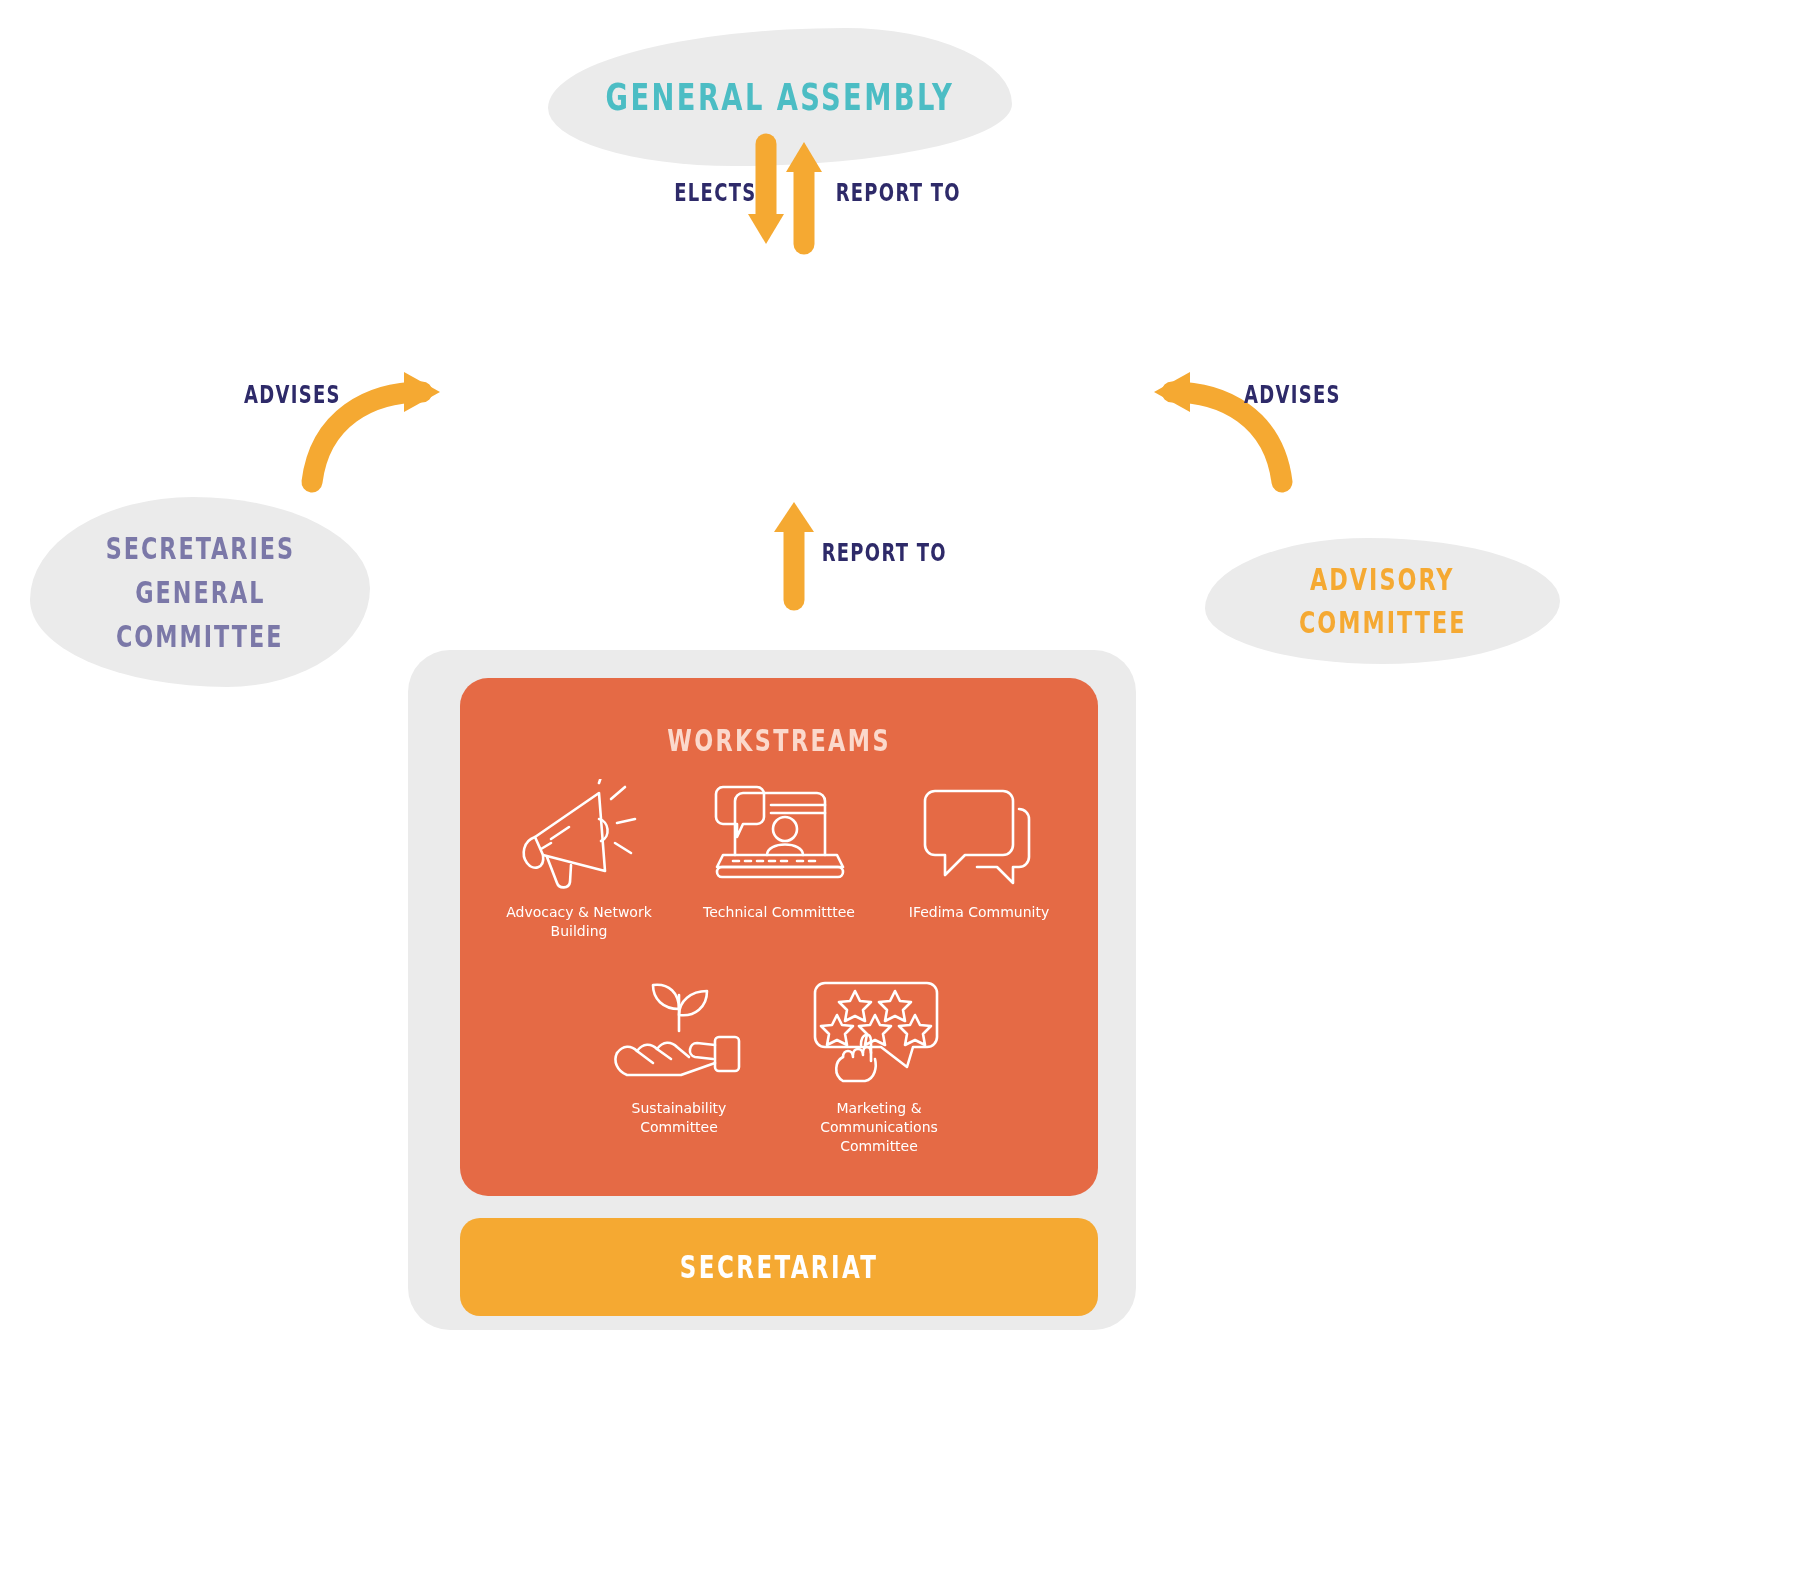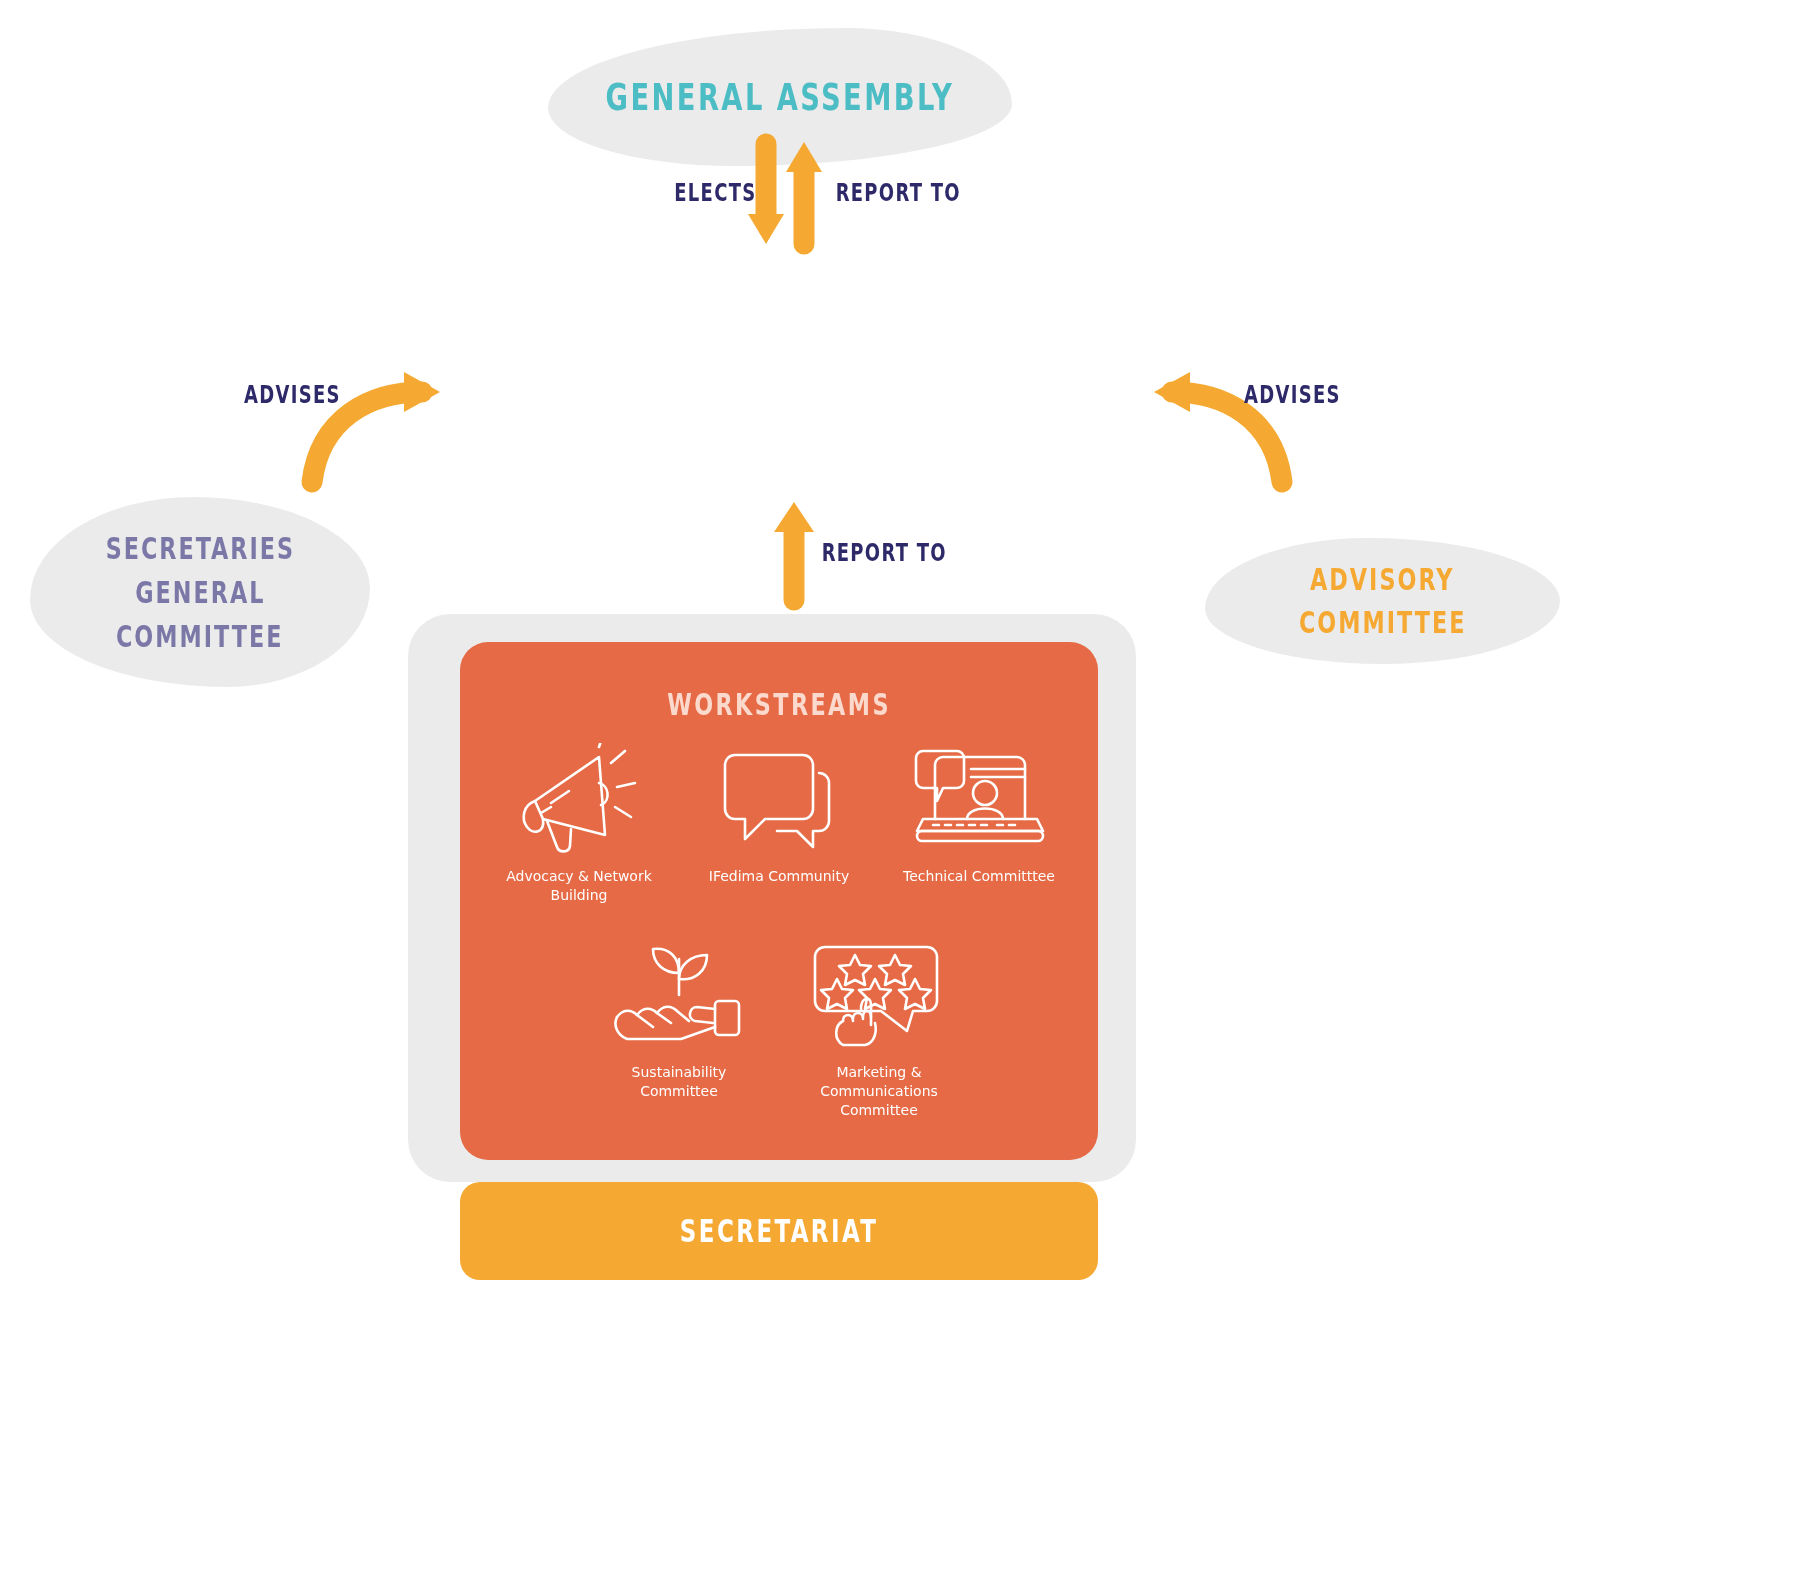--- a/index.html
+++ b/index.html
@@ -99,23 +99,23 @@
   #advisory-committee .label {
     color: #f5a932;
     font-size: 31px;
     letter-spacing: 2.5px;
   }
 
   
   #workstreams-shell {
     position: absolute;
     left: 408px;
-    top: 614px;
+    top: 650px;
     width: 728px;
-    height: 568px;
+    height: 680px;
     background: #ebebeb;
     border-radius: 42px;
   }
   #workstreams-panel {
     position: absolute;
     left: 52px;
     top: 28px;
     width: 638px;
     height: 518px;
     background: #e56a45;
@@ -273,43 +273,43 @@
               <path d="M38 60 L56 48"></path>
               <path d="M28 70 L38 64"></path>
             </svg>
           </div>
           <div class="ws-label">Advocacy &amp; Network
 Building</div>
         </div>
 
         <div class="ws-item">
           <div class="ws-icon">
-            <svg width="132" height="112" viewBox="0 0 132 112" fill="none" stroke="#ffffff" stroke-width="2.6" stroke-linecap="round" stroke-linejoin="round">
-              <path d="M22 12 H 90 A 10 10 0 0 1 100 22 V 66 A 10 10 0 0 1 90 76 H 52 L 32 96 V 76 H 22 A 10 10 0 0 1 12 66 V 22 A 10 10 0 0 1 22 12 Z"></path>
-              <path d="M106 30 A 10 10 0 0 1 116 40 V 78 A 10 10 0 0 1 106 88 H 100 V 104 L 84 88 H 64"></path>
-            </svg>
-          </div>
-          <div class="ws-label">IFedima Community</div>
-        </div>
-
-        <div class="ws-item">
-          <div class="ws-icon">
             <svg width="140" height="112" viewBox="0 0 140 112" fill="none" stroke="#ffffff" stroke-width="2.6" stroke-linecap="round" stroke-linejoin="round">
               <path d="M26 76 V 22 A 8 8 0 0 1 34 14 H 108 A 8 8 0 0 1 116 22 V 76"></path>
               <path d="M62 26 H 116"></path>
               <path d="M62 34 H 116"></path>
               <circle cx="76" cy="50" r="12"></circle>
               <path d="M58 76 C 58 62, 94 62, 94 76"></path>
               <path d="M14 76 H 128 L 134 88 H 8 Z"></path>
               <rect x="8" y="88" width="126" height="10" rx="5"></rect>
               <path d="M24 82 H 30 M 36 82 H 42 M 48 82 H 54 M 60 82 H 66 M 72 82 H 78 M 88 82 H 94 M 100 82 H 106"></path>
               <path d="M14 8 H 48 A 7 7 0 0 1 55 15 V 38 A 7 7 0 0 1 48 45 H 34 L 28 58 V 45 H 14 A 7 7 0 0 1 7 38 V 15 A 7 7 0 0 1 14 8 Z"></path>
             </svg>
           </div>
           <div class="ws-label">Technical Committtee</div>
+        </div>
+
+        <div class="ws-item">
+          <div class="ws-icon">
+            <svg width="132" height="112" viewBox="0 0 132 112" fill="none" stroke="#ffffff" stroke-width="2.6" stroke-linecap="round" stroke-linejoin="round">
+              <path d="M22 12 H 90 A 10 10 0 0 1 100 22 V 66 A 10 10 0 0 1 90 76 H 52 L 32 96 V 76 H 22 A 10 10 0 0 1 12 66 V 22 A 10 10 0 0 1 22 12 Z"></path>
+              <path d="M106 30 A 10 10 0 0 1 116 40 V 78 A 10 10 0 0 1 106 88 H 100 V 104 L 84 88 H 64"></path>
+            </svg>
+          </div>
+          <div class="ws-label">IFedima Community</div>
         </div>
 
       </div>
 
       <div class="ws-grid-row" id="ws-row-2">
 
         <div class="ws-item">
           <div class="ws-icon">
             <svg width="140" height="112" viewBox="0 0 140 112" fill="none" stroke="#ffffff" stroke-width="2.6" stroke-linecap="round" stroke-linejoin="round">
               <path d="M70 56 C 70 36, 70 26, 70 20"></path>

